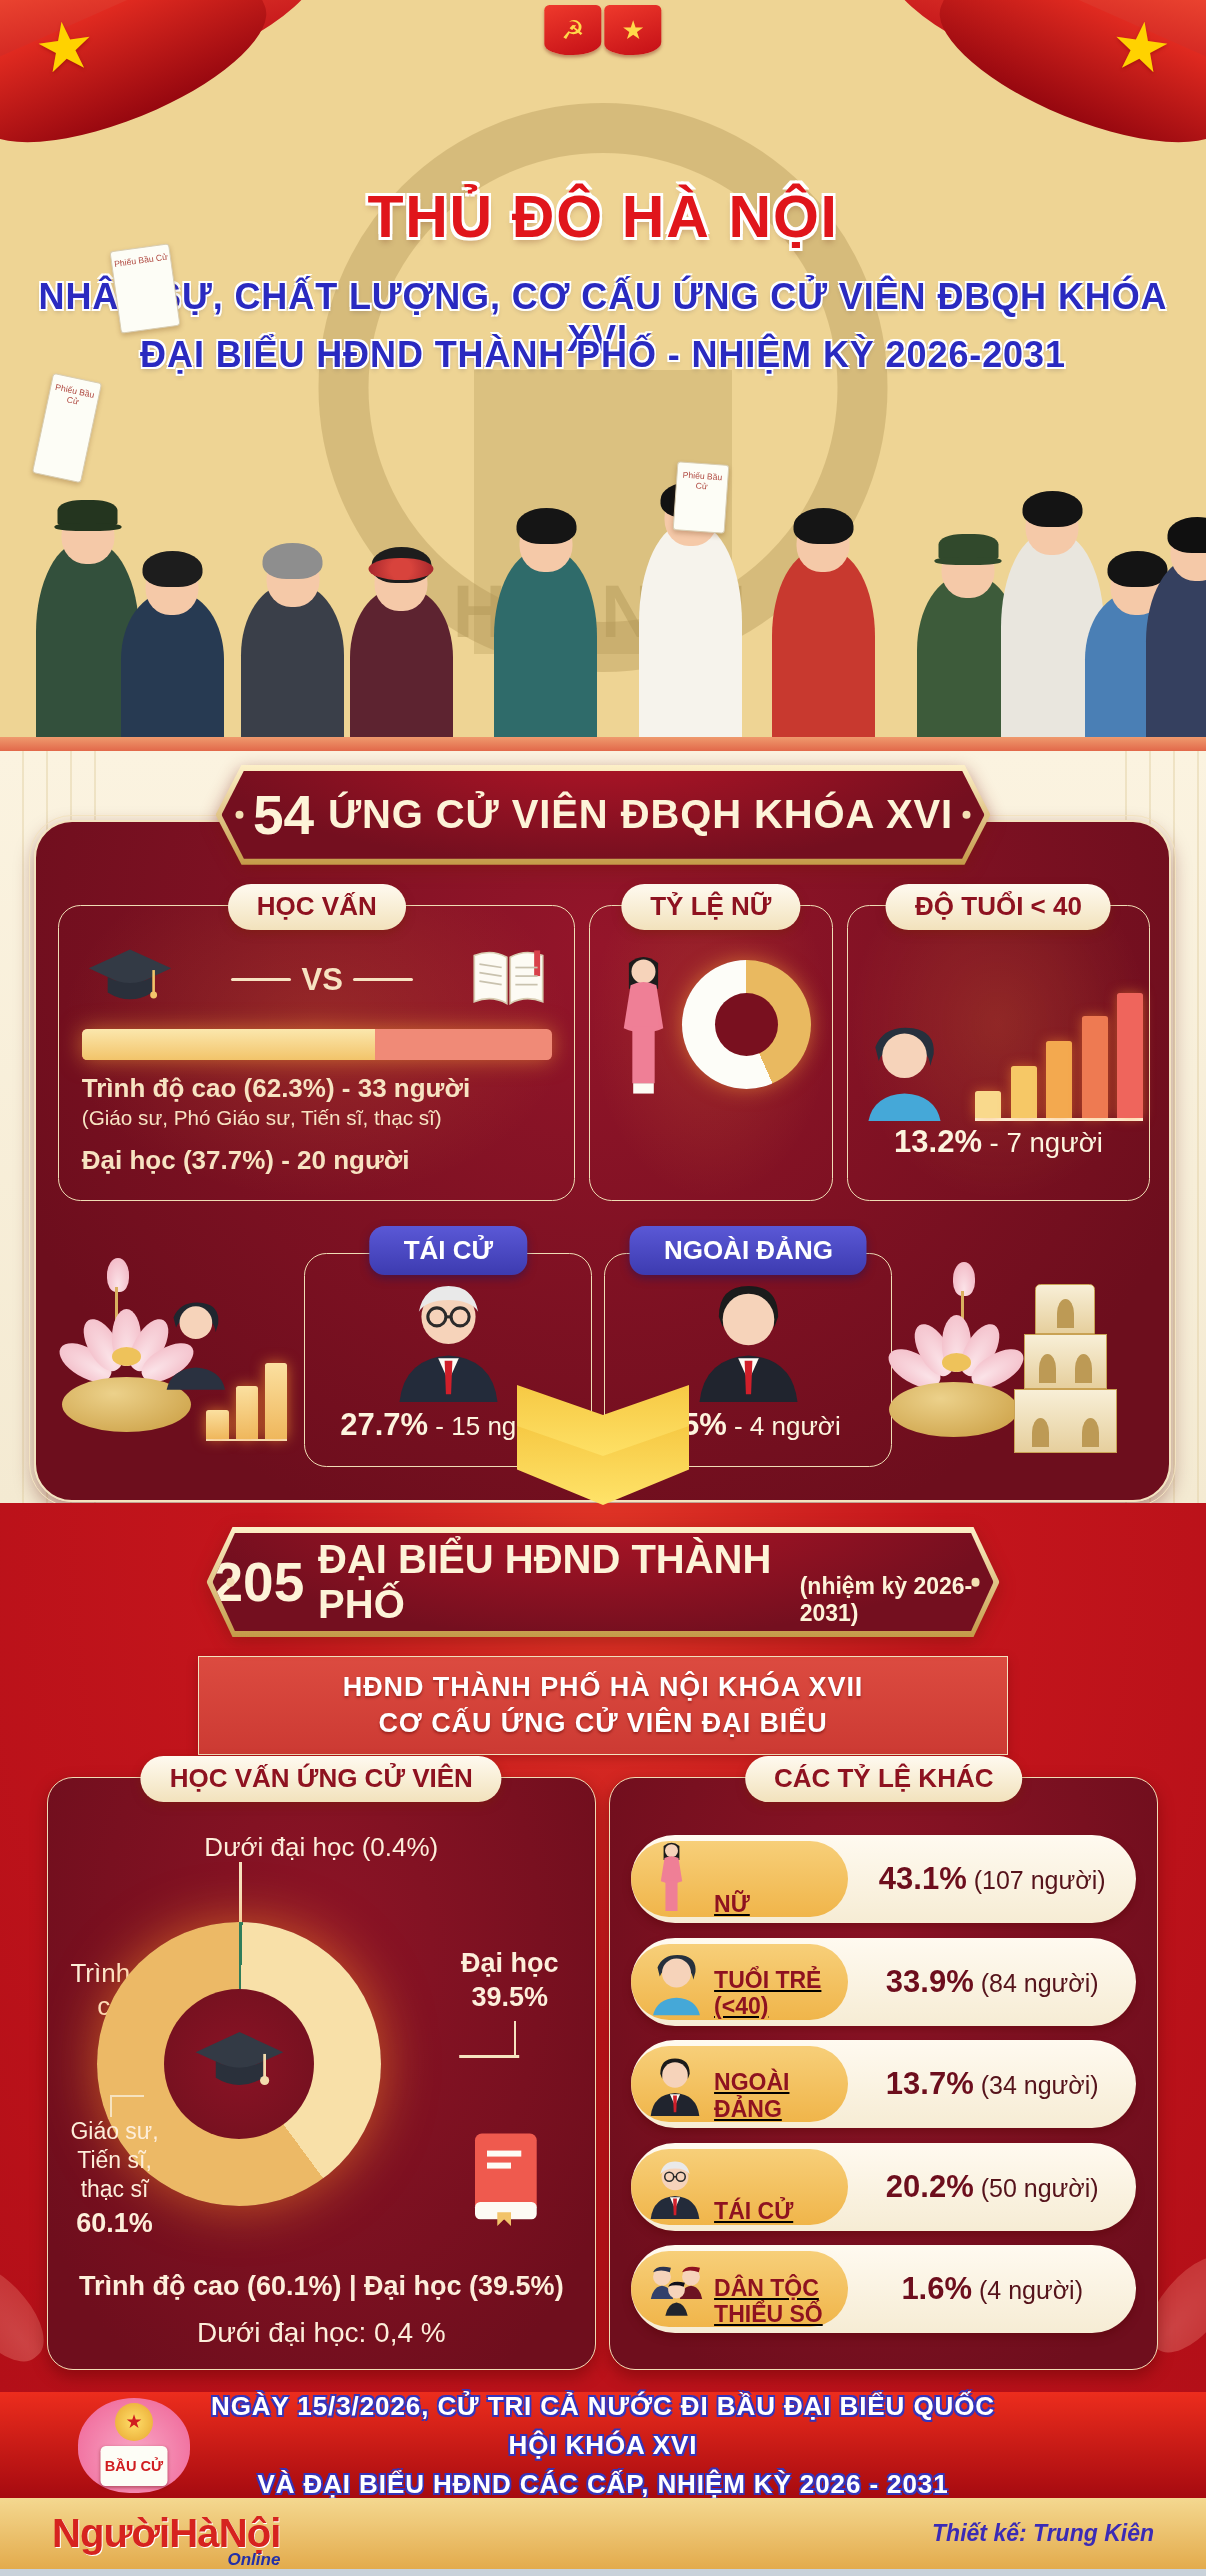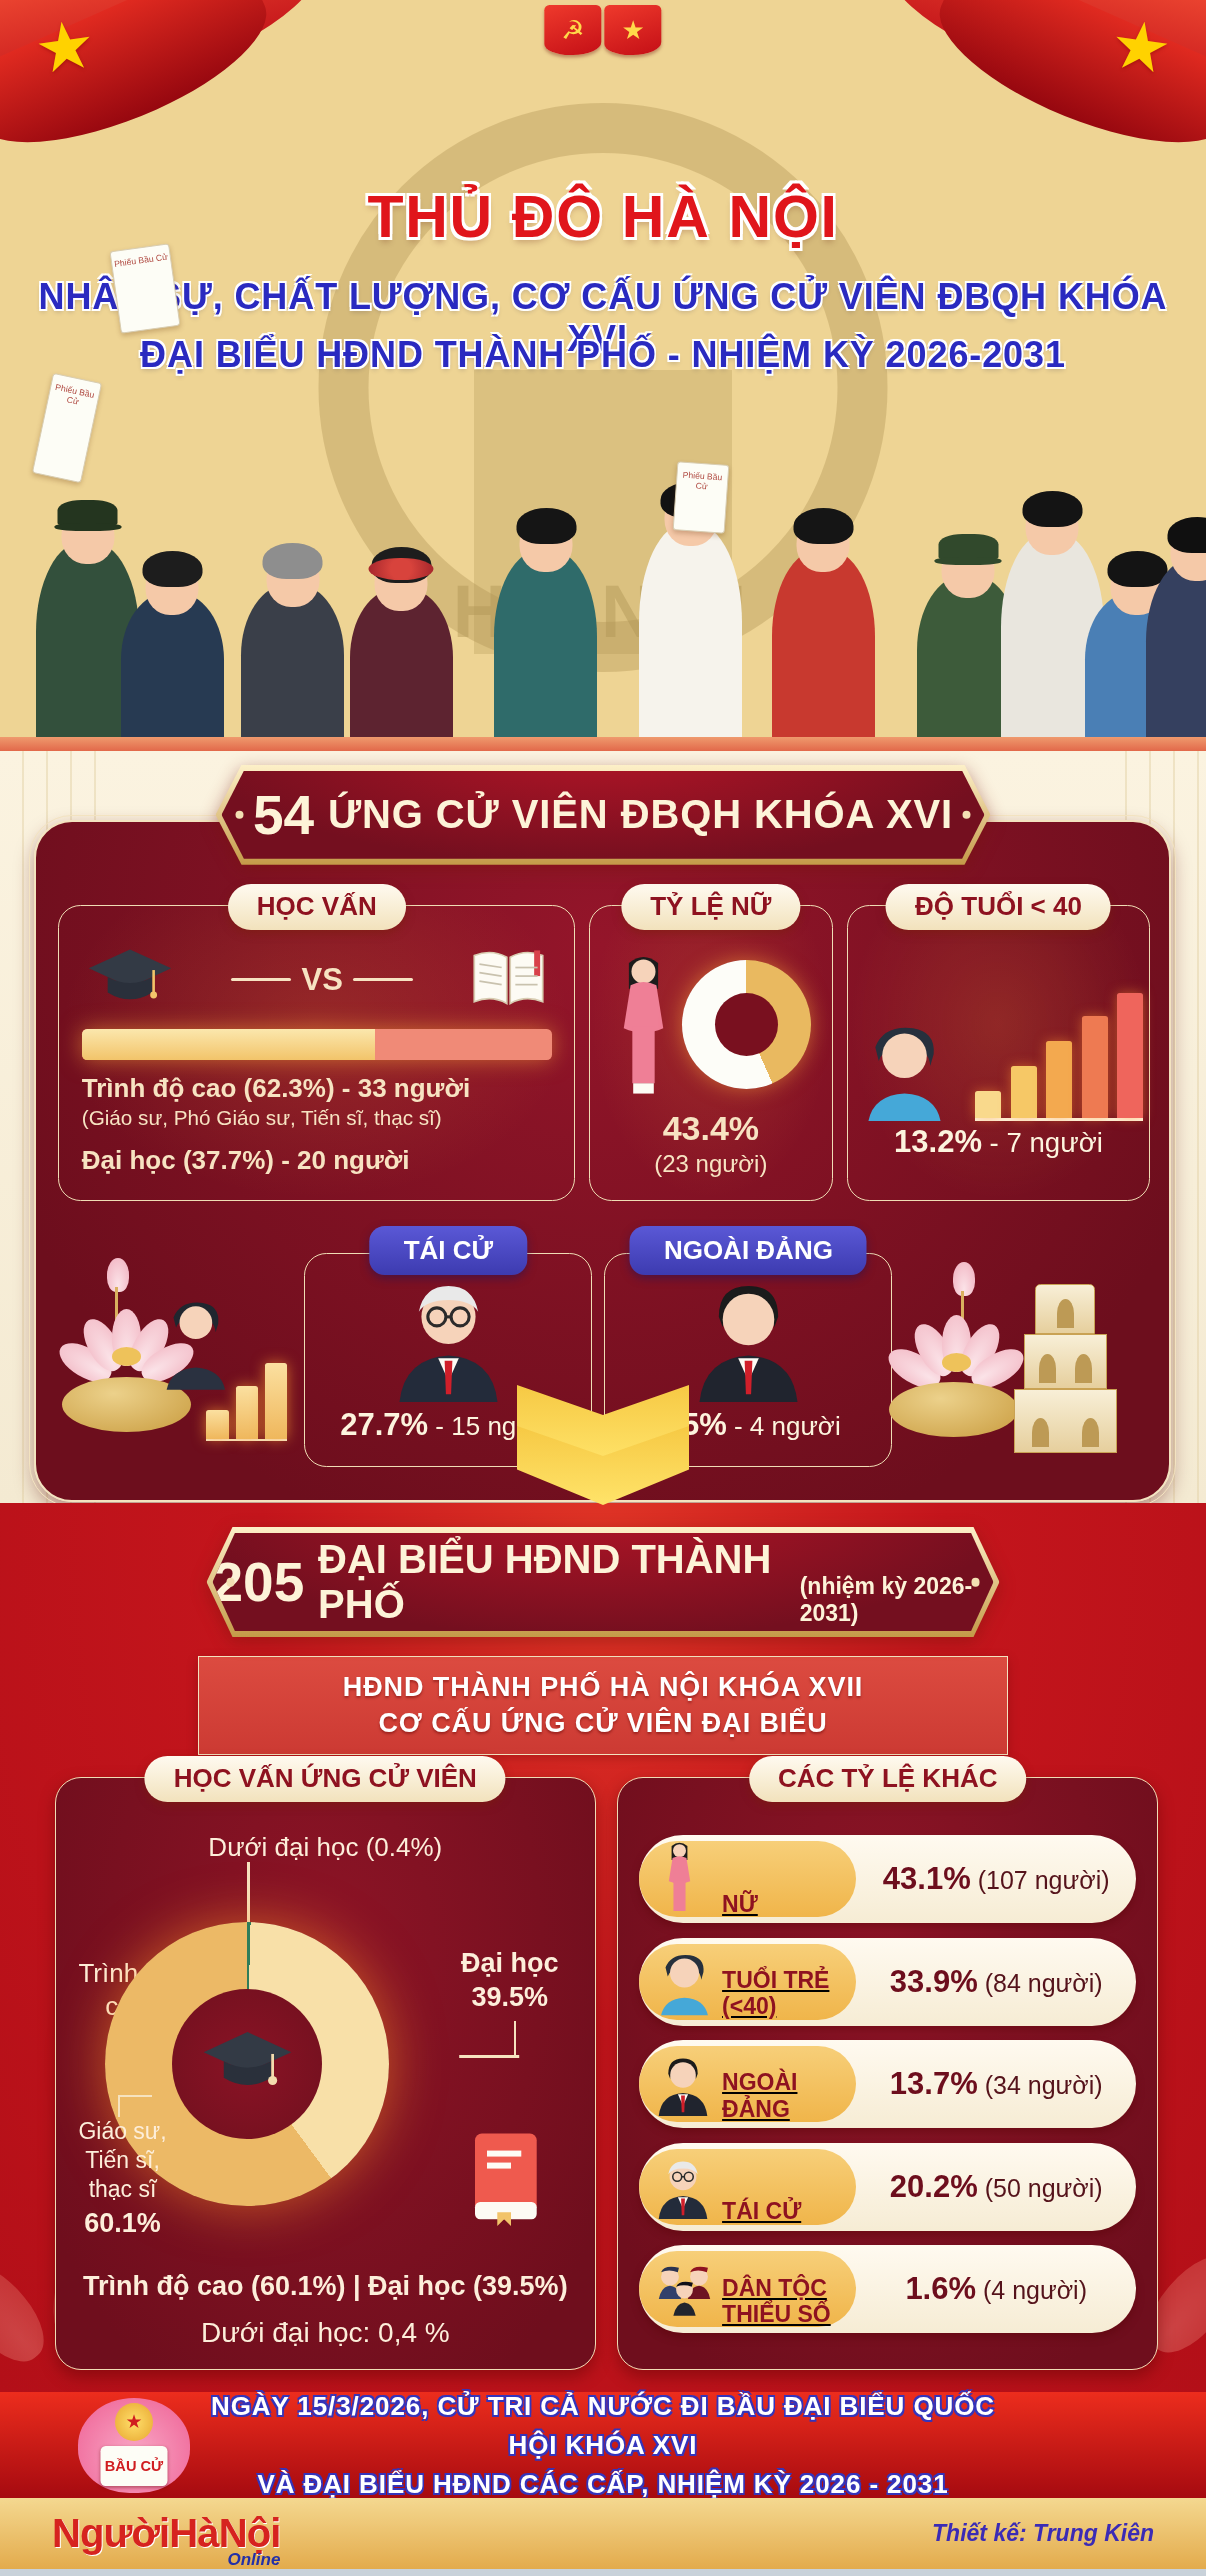--- a/index.html
+++ b/index.html
@@ -112,21 +112,21 @@
   .sect2 { position:absolute; left:0; top:1503px; width:1206px; height:889px; background:radial-gradient(ellipse at 50% 6%, #e03526 0%, #c4151c 40%, #b30f18 100%); }
   .plate205 { top:24px; width:793px; height:110px; z-index:5; }
   .plate205 .plate-in { flex-direction:row; }
   .p205-txt { display:flex; flex-direction:row; align-items:flex-end;gap:20px; }
   .p205-main { font-size:40px; font-weight:bold; color:#fdf3d8; }
   .p205-sub { font-size:23px; font-weight:bold; color:#fdf3d8; margin-top:1.7px; }
   .cocau { position:absolute; left:50%; transform:translateX(-50%); top:153px; width:810px; padding:12px 8.6px; background:linear-gradient(180deg,#dc4b40,#cc3a33); border:1.7px solid #f3e3c0; text-align:center; color:#fff; font-weight:bold; box-shadow:0 3.4px 10.3px rgba(90,0,0,.3); }
   .cocau div { font-size:27px; letter-spacing:0.9px; line-height:1.35;
     text-shadow:0 1.7px 2.6px rgba(90,0,0,.45); }
   .panels { position:absolute; left:47px; top:274px; width:1111px; display:flex; gap:13.8px; }
-  .panel2 { position:relative; border:1.7px solid #f0ddb5; border-radius:26px; background:radial-gradient(ellipse at 50% 30%, #8d1426, #6f0e1d 85%); box-shadow:0 6.9px 15.5px rgba(80,0,0,.4);margin-left:8px; }
+  .panel2 { position:relative; border:1.7px solid #f0ddb5; border-radius:26px; background:radial-gradient(ellipse at 50% 30%, #8d1426, #6f0e1d 85%); box-shadow:0 6.9px 15.5px rgba(80,0,0,.4); }
   .panel-edu2 { width:549px; height:593px; }
   .panel-ratios { width:549px; height:593px; }
 
   .donut2 { position:absolute; left:191px; top:286px; transform:translate(-50%,-50%); width:284px; height:284px; border-radius:50%; box-shadow:0 0 52px rgba(255,150,40,.55); }
   .donut2::after { content:""; position:absolute; inset:67px; border-radius:50%; background:radial-gradient(circle,#8a1325,#70101e); }
   .donut2 .capwrap { position:absolute; inset:0; display:flex; align-items:center; justify-content:center; z-index:2; }
   .lab { position:absolute; color:#fdeeda; text-align:center; line-height:1.25; }
   .lab-top { left:50%; transform:translateX(-50%); top:53px; font-size:26px; width:100%; }
   .conn-v { position:absolute; left:191px; top:84px; width:2.6px; height:62px; background:#f6e3c0; }
   .lab-left { left:22.4px; top:179px; font-size:26px; }
@@ -305,24 +305,20 @@
           <div class="women-body">
             <svg class="avatar-svg" width="67" height="146" viewBox="0 0 78 170">
               <path d="M22,14 q17,-14 34,0 v30 h-34 Z" fill="#1c1c1c"></path>
               <circle cx="39" cy="24" r="14" fill="#f6d3ba"></circle>
               <path d="M24,40 q15,-8 30,0 l8,50 q-23,10 -46,0 Z" fill="#ef7f96"></path>
               <path d="M26,88 h26 v66 h-26 Z" fill="#ef7f96"></path>
               <path d="M27,154 h24 v12 h-24 Z" fill="#fdfbf4"></path>
             </svg>
             <div class="donut-s1" style="background: conic-gradient(rgb(233, 185, 96) 0deg, rgb(233, 185, 96) 156.24deg, rgb(253, 253, 248) 156.24deg, rgb(253, 253, 248) 360deg);"></div>
           </div>
-          <div class="women-val">
-            <div class="v">43.4%</div>
-            <div class="d">(23 người)</div>
-          </div>
         </div>
 
         <div class="card card-age">
           <div class="pill">ĐỘ TUỔI &lt; 40</div>
           <div class="age-body">
             <svg class="avatar-svg" width="103" height="103" viewBox="0 0 120 120">
               <path d="M26,34 q10,-26 44,-22 q26,4 24,30 l-4,14 q-2,-24 -30,-22 q-26,2 -30,16 Z" fill="#26303d"></path>
               <circle cx="60" cy="44" r="26" fill="#f6d3ba"></circle>
               <path d="M18,120 q6,-30 42,-32 q36,2 42,32 Z" fill="#45a8d8"></path>
             </svg>

